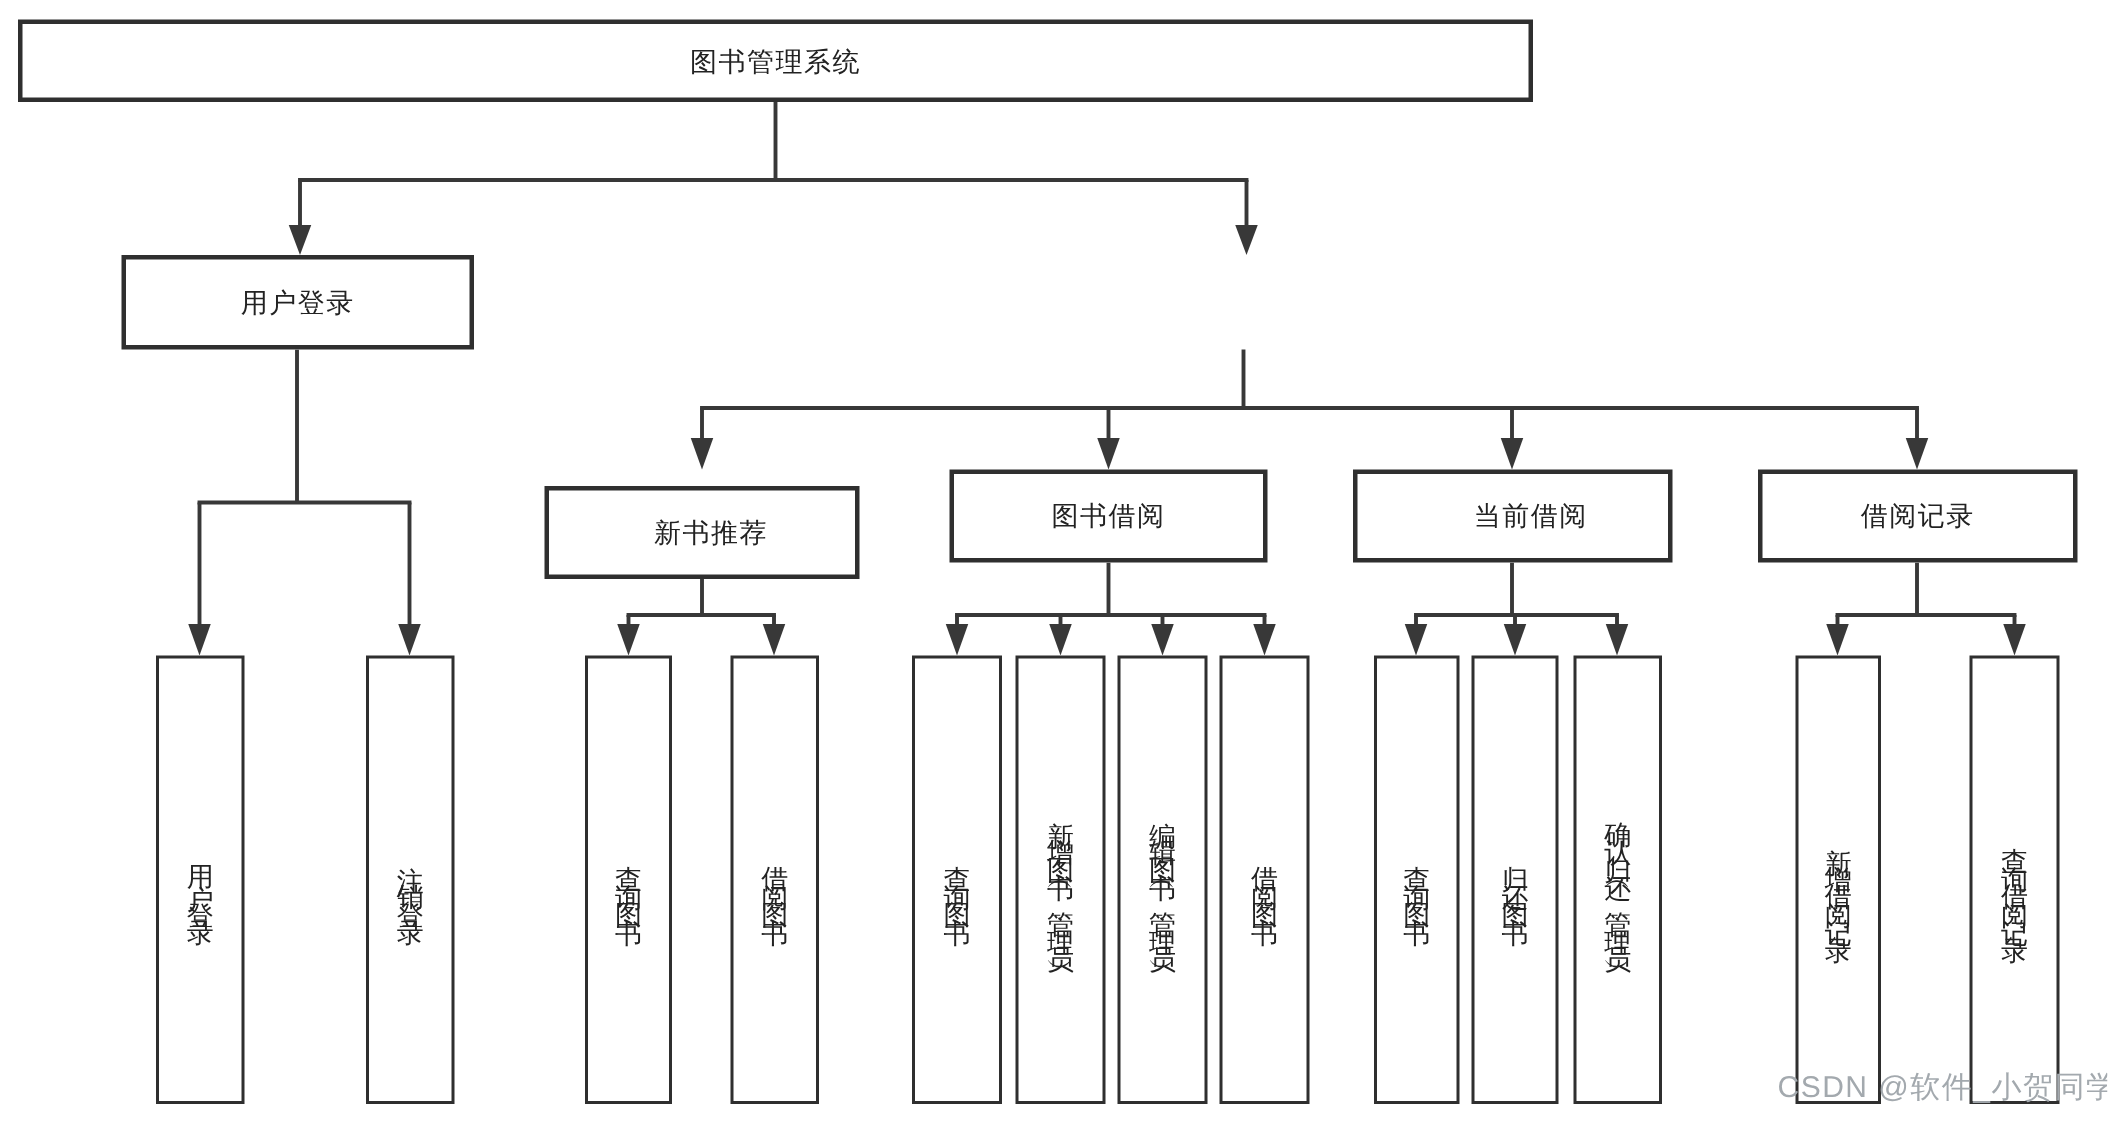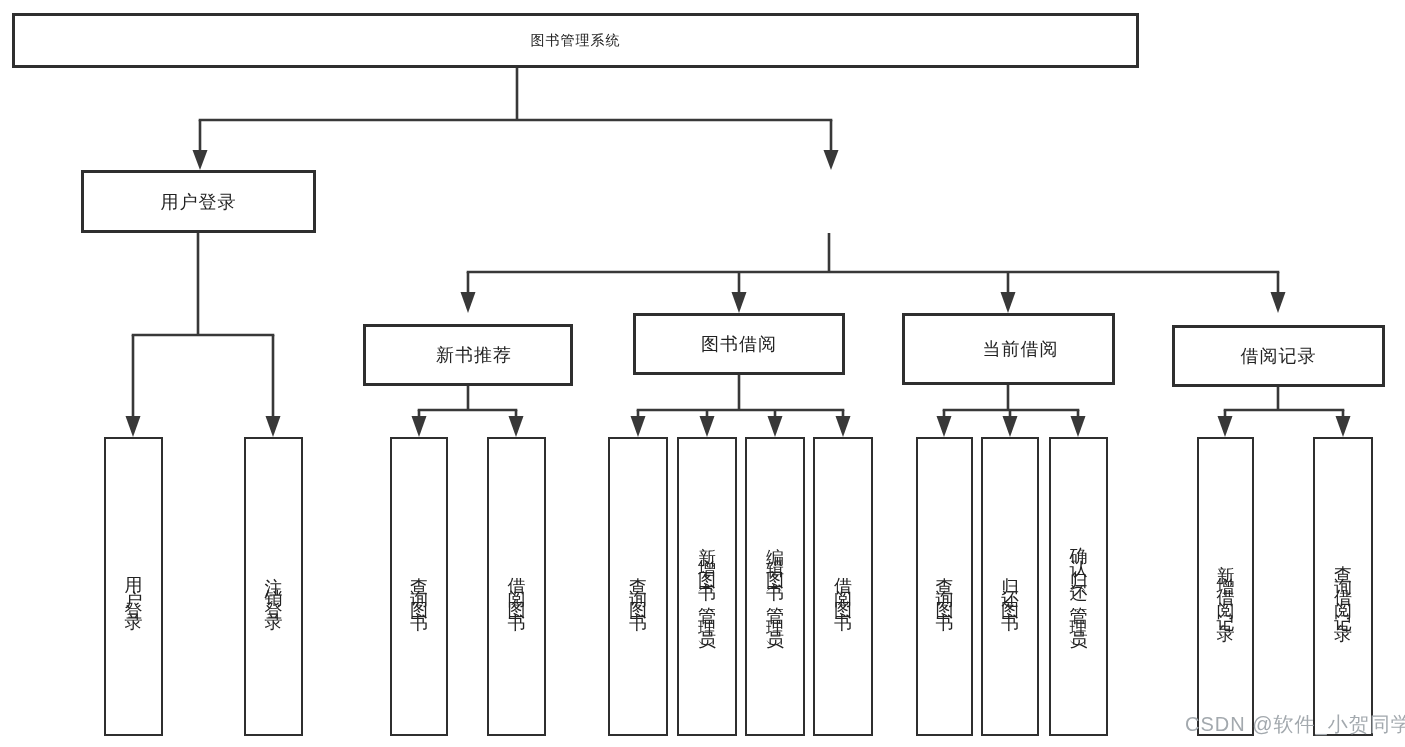--- a/index.html
+++ b/index.html
@@ -110,28 +110,28 @@
     <polygon points="1070.5,416 1085.5,416 1078,437"></polygon>
 
     <line x1="1278" y1="375" x2="1278" y2="411"></line>
     <line x1="1223.7" y1="410" x2="1344.3" y2="410"></line>
     <line x1="1225" y1="410" x2="1225" y2="419"></line>
     <polygon points="1217.5,416 1232.5,416 1225,437"></polygon>
     <line x1="1343" y1="410" x2="1343" y2="419"></line>
     <polygon points="1335.5,416 1350.5,416 1343,437"></polygon>
   </svg>
 
-  <div class="node" style="left:12px;top:13px;width:1127px;height:55px;font-size:14px;">图书管理系统</div>
+  <div class="node" style="left:12px;top:13px;width:1010px;height:55px;font-size:18px;">图书管理系统</div>
 
   <div class="node" style="left:81px;top:170px;width:235px;height:63px;">用户登录</div>
 
   <div class="node" style="left:363px;top:324px;width:210px;height:62px;padding-left:12px;">新书推荐</div>
   <div class="node" style="left:633px;top:313px;width:212px;height:62px;text-align:right;">图书借阅</div>
-  <div class="node" style="left:902px;top:313px;width:213px;height:72px;padding-left:24px;">当前借阅</div>
-  <div class="node" style="left:1172px;top:325px;width:213px;height:62px;">借阅记录</div>
+  <div class="node" style="left:902px;top:313px;width:213px;height:62px;padding-left:24px;">当前借阅</div>
+  <div class="node" style="left:1172px;top:313px;width:213px;height:62px;">借阅记录</div>
 
   <div class="node leaf" style="left:104px;width:59px;">
     <span class="vtext">用户登录</span>
   </div>
   <div class="node leaf" style="left:244px;width:59px;">
     <span class="vtext">注销登录</span>
   </div>
 
   <div class="node leaf" style="left:390px;width:58px;">
     <span class="vtext">查询图书</span>

